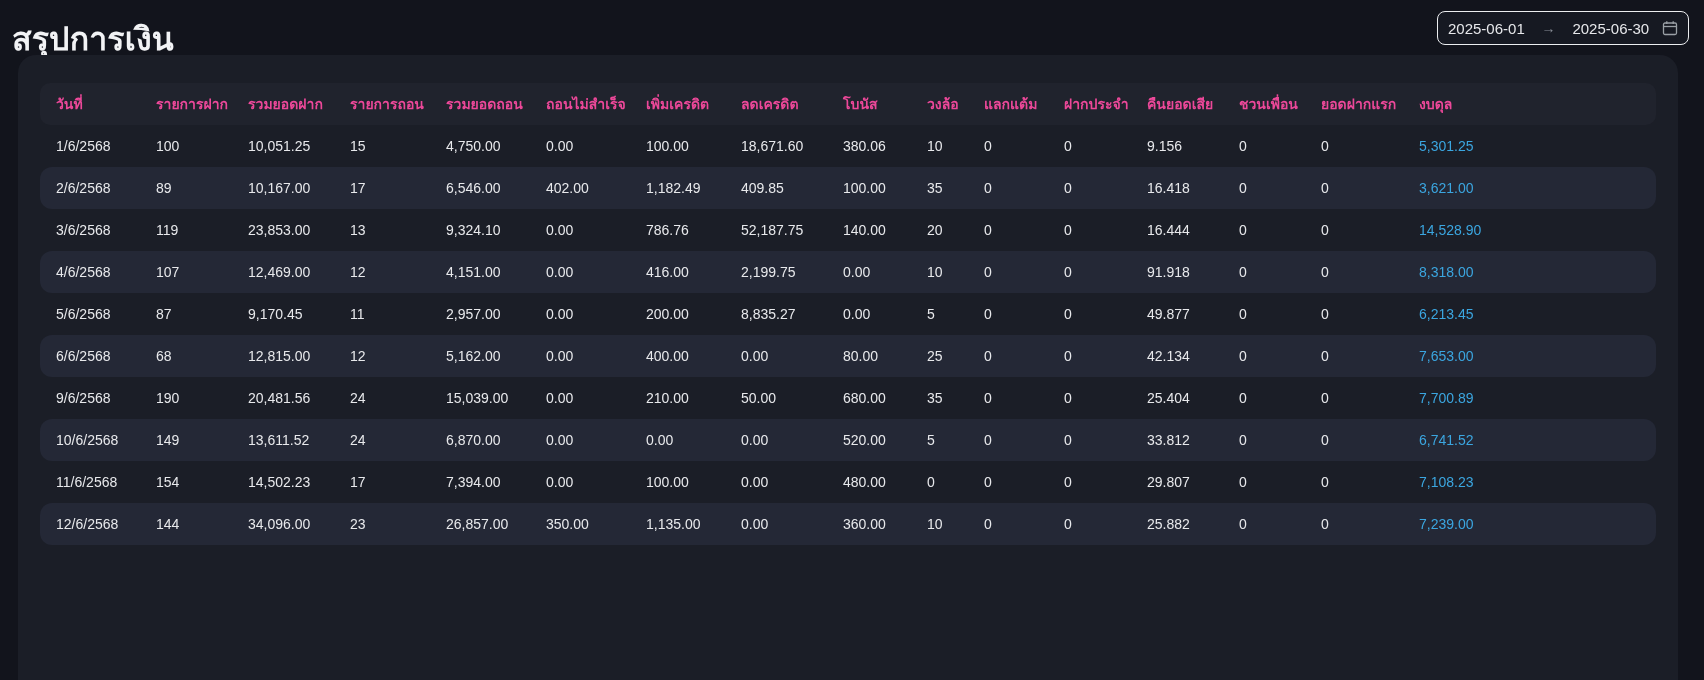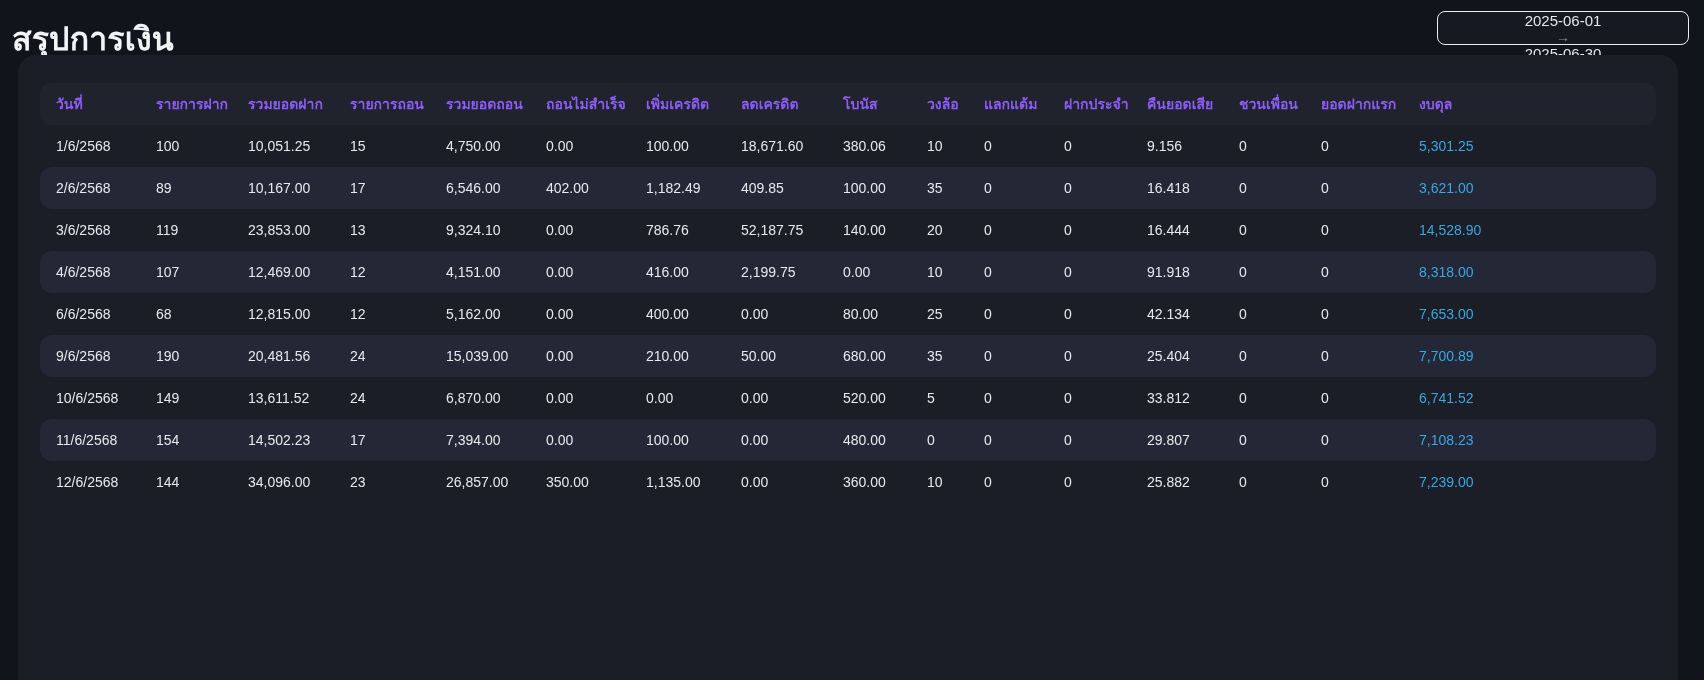--- a/index.html
+++ b/index.html
@@ -13,40 +13,40 @@
     position:absolute;top:13px;left:12px;
     color:#f2f3f5;font-size:32px;font-weight:700;letter-spacing:.2px;
   }
   
   .date-picker{
     position:absolute;top:11px;right:15px;
     height:34px;width:252px;box-sizing:border-box;
     border:1px solid #eceef0;border-radius:8px;
     background:#161922;
     display:flex;align-items:center;justify-content:space-between;
-    padding:0 10px;cursor:pointer;flex-direction:column;
+    padding:0 10px;cursor:pointer;
   }
   .date-picker .dval{color:#e6e7ea;font-size:15px;white-space:nowrap;}
   .date-picker .sep{color:#8a8f98;font-size:14px;padding:0 4px;}
   .date-picker svg{display:block;}
   
   .card{
     position:absolute;top:55px;left:18px;right:26px;bottom:-24px;
     background:#1b1e27;border-radius:18px;
     padding:28px 22px 0 22px;box-sizing:border-box;
   }
   table{
     width:100%;border-collapse:separate;border-spacing:0;table-layout:fixed;
   }
   th,td{
     text-align:left;padding:0 8px 0 16px;height:42px;
     font-size:14px;color:#e8e9ec;white-space:nowrap;overflow:hidden;
   }
   thead th{
-    background:#20232d;font-weight:700;color:#8b5cf6;
+    background:#20232d;font-weight:700;color:#ec4899;
   }
   thead th:first-child{border-radius:10px 0 0 10px;}
   thead th:last-child{border-radius:0 10px 10px 0;}
   tbody tr:nth-child(even) td{background:#242836;}
   tbody tr:nth-child(even) td:first-child{border-radius:12px 0 0 12px;}
   tbody tr:nth-child(even) td:last-child{border-radius:0 12px 12px 0;}
   td.balance{color:var(--accent,#3ba6e0);}
   col.c-date{width:100px;}  col.c-depn{width:92px;}  col.c-deps{width:102px;}
   col.c-wdn{width:96px;}    col.c-wds{width:100px;}  col.c-wdf{width:100px;}
   col.c-addc{width:95px;}   col.c-subc{width:102px;} col.c-bonus{width:84px;}
@@ -180,20 +180,38 @@
           <td>0.00</td>
           <td>10</td>
           <td>0</td>
           <td>0</td>
           <td>91.918</td>
           <td>0</td>
           <td>0</td>
           <td class="balance">8,318.00</td>
         </tr>
         <tr>
+          <td>5/6/2568</td>
+          <td>87</td>
+          <td>9,170.45</td>
+          <td>11</td>
+          <td>2,957.00</td>
+          <td>0.00</td>
+          <td>200.00</td>
+          <td>8,835.27</td>
+          <td>0.00</td>
+          <td>5</td>
+          <td>0</td>
+          <td>0</td>
+          <td>49.877</td>
+          <td>0</td>
+          <td>0</td>
+          <td class="balance">6,213.45</td>
+        </tr>
+        <tr>
           <td>6/6/2568</td>
           <td>68</td>
           <td>12,815.00</td>
           <td>12</td>
           <td>5,162.00</td>
           <td>0.00</td>
           <td>400.00</td>
           <td>0.00</td>
           <td>80.00</td>
           <td>25</td>

